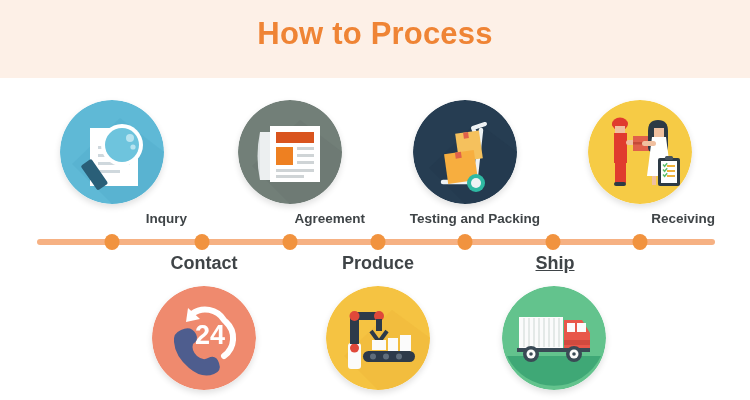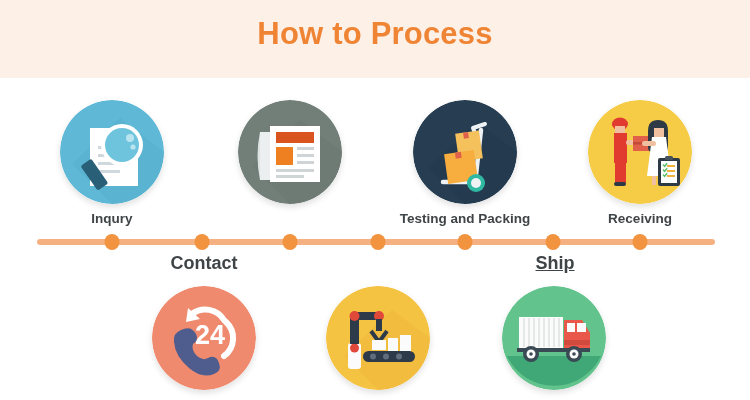--- a/index.html
+++ b/index.html
@@ -44,21 +44,21 @@
   .top-row {
     position: absolute;
     left: 0; top: 100px;
     width: 750px;
     height: 132px;
   }
   .step-top {
     position: absolute;
     top: 0;
     width: 150px;
-    text-align: center;
+    text-align: right;
   }
   .step-top.s0 { left: 37px; }
   .step-top.s1 { left: 215px; }
   .step-top.s2 { left: 390px; }
   .step-top.s3 { left: 565px; }
 
   .circle {
     width: 104px;
     height: 104px;
     border-radius: 50%;
@@ -182,20 +182,21 @@
           <rect x="32" y="26" width="50" height="56" fill="#ffffff"></rect>
           <rect x="38" y="32" width="38" height="11" fill="#d9541e"></rect>
           <rect x="38" y="47" width="17" height="18" fill="#ee8021"></rect>
           <rect x="59" y="47" width="17" height="3" fill="#cfd4d6"></rect>
           <rect x="59" y="54" width="17" height="3" fill="#cfd4d6"></rect>
           <rect x="59" y="61" width="17" height="3" fill="#cfd4d6"></rect>
           <rect x="38" y="69" width="38" height="3" fill="#cfd4d6"></rect>
           <rect x="38" y="75" width="28" height="3" fill="#cfd4d6"></rect>
         </svg>
       </div>
+      <div class="step-label">Agreement</div>
     </div>
 
     <div class="step-top s2">
       <div class="circle">
         <svg width="104" height="104" viewBox="0 0 104 104">
           <circle cx="52" cy="52" r="52" fill="#263d52"></circle>
           <path d="M104 52 A52 52 0 0 1 52 104 L16 68 L64 22 Z" fill="#22394c" opacity="0.55"></path>
 
           <path d="M72 24 L60 28 L64 38" stroke="#eef2f4" stroke-width="4" fill="none" stroke-linecap="round" stroke-linejoin="round"></path>
           <path d="M68 30 L62 84" stroke="#eef2f4" stroke-width="4.5" fill="none" stroke-linecap="round"></path>
@@ -257,20 +258,21 @@
     <div class="timeline-dot" style="left:75px;"></div>
     <div class="timeline-dot" style="left:165px;"></div>
     <div class="timeline-dot" style="left:253px;"></div>
     <div class="timeline-dot" style="left:341px;"></div>
     <div class="timeline-dot" style="left:428px;"></div>
     <div class="timeline-dot" style="left:516px;"></div>
     <div class="timeline-dot" style="left:603px;"></div>
   </div>
 
   <div class="bottom-label b0">Contact</div>
+  <div class="bottom-label b1">Produce</div>
   <div class="bottom-label b2">Ship</div>
 
   <div class="bottom-row">
 
     <div class="step-bottom s0">
       <div class="circle">
         <svg width="104" height="104" viewBox="0 0 104 104">
           <circle cx="52" cy="52" r="52" fill="#ef8a6e"></circle>
 
           <path d="M74 36 a22 22 0 0 1 -2 34" stroke="#ffffff" stroke-width="6" fill="none" stroke-linecap="round"></path>

